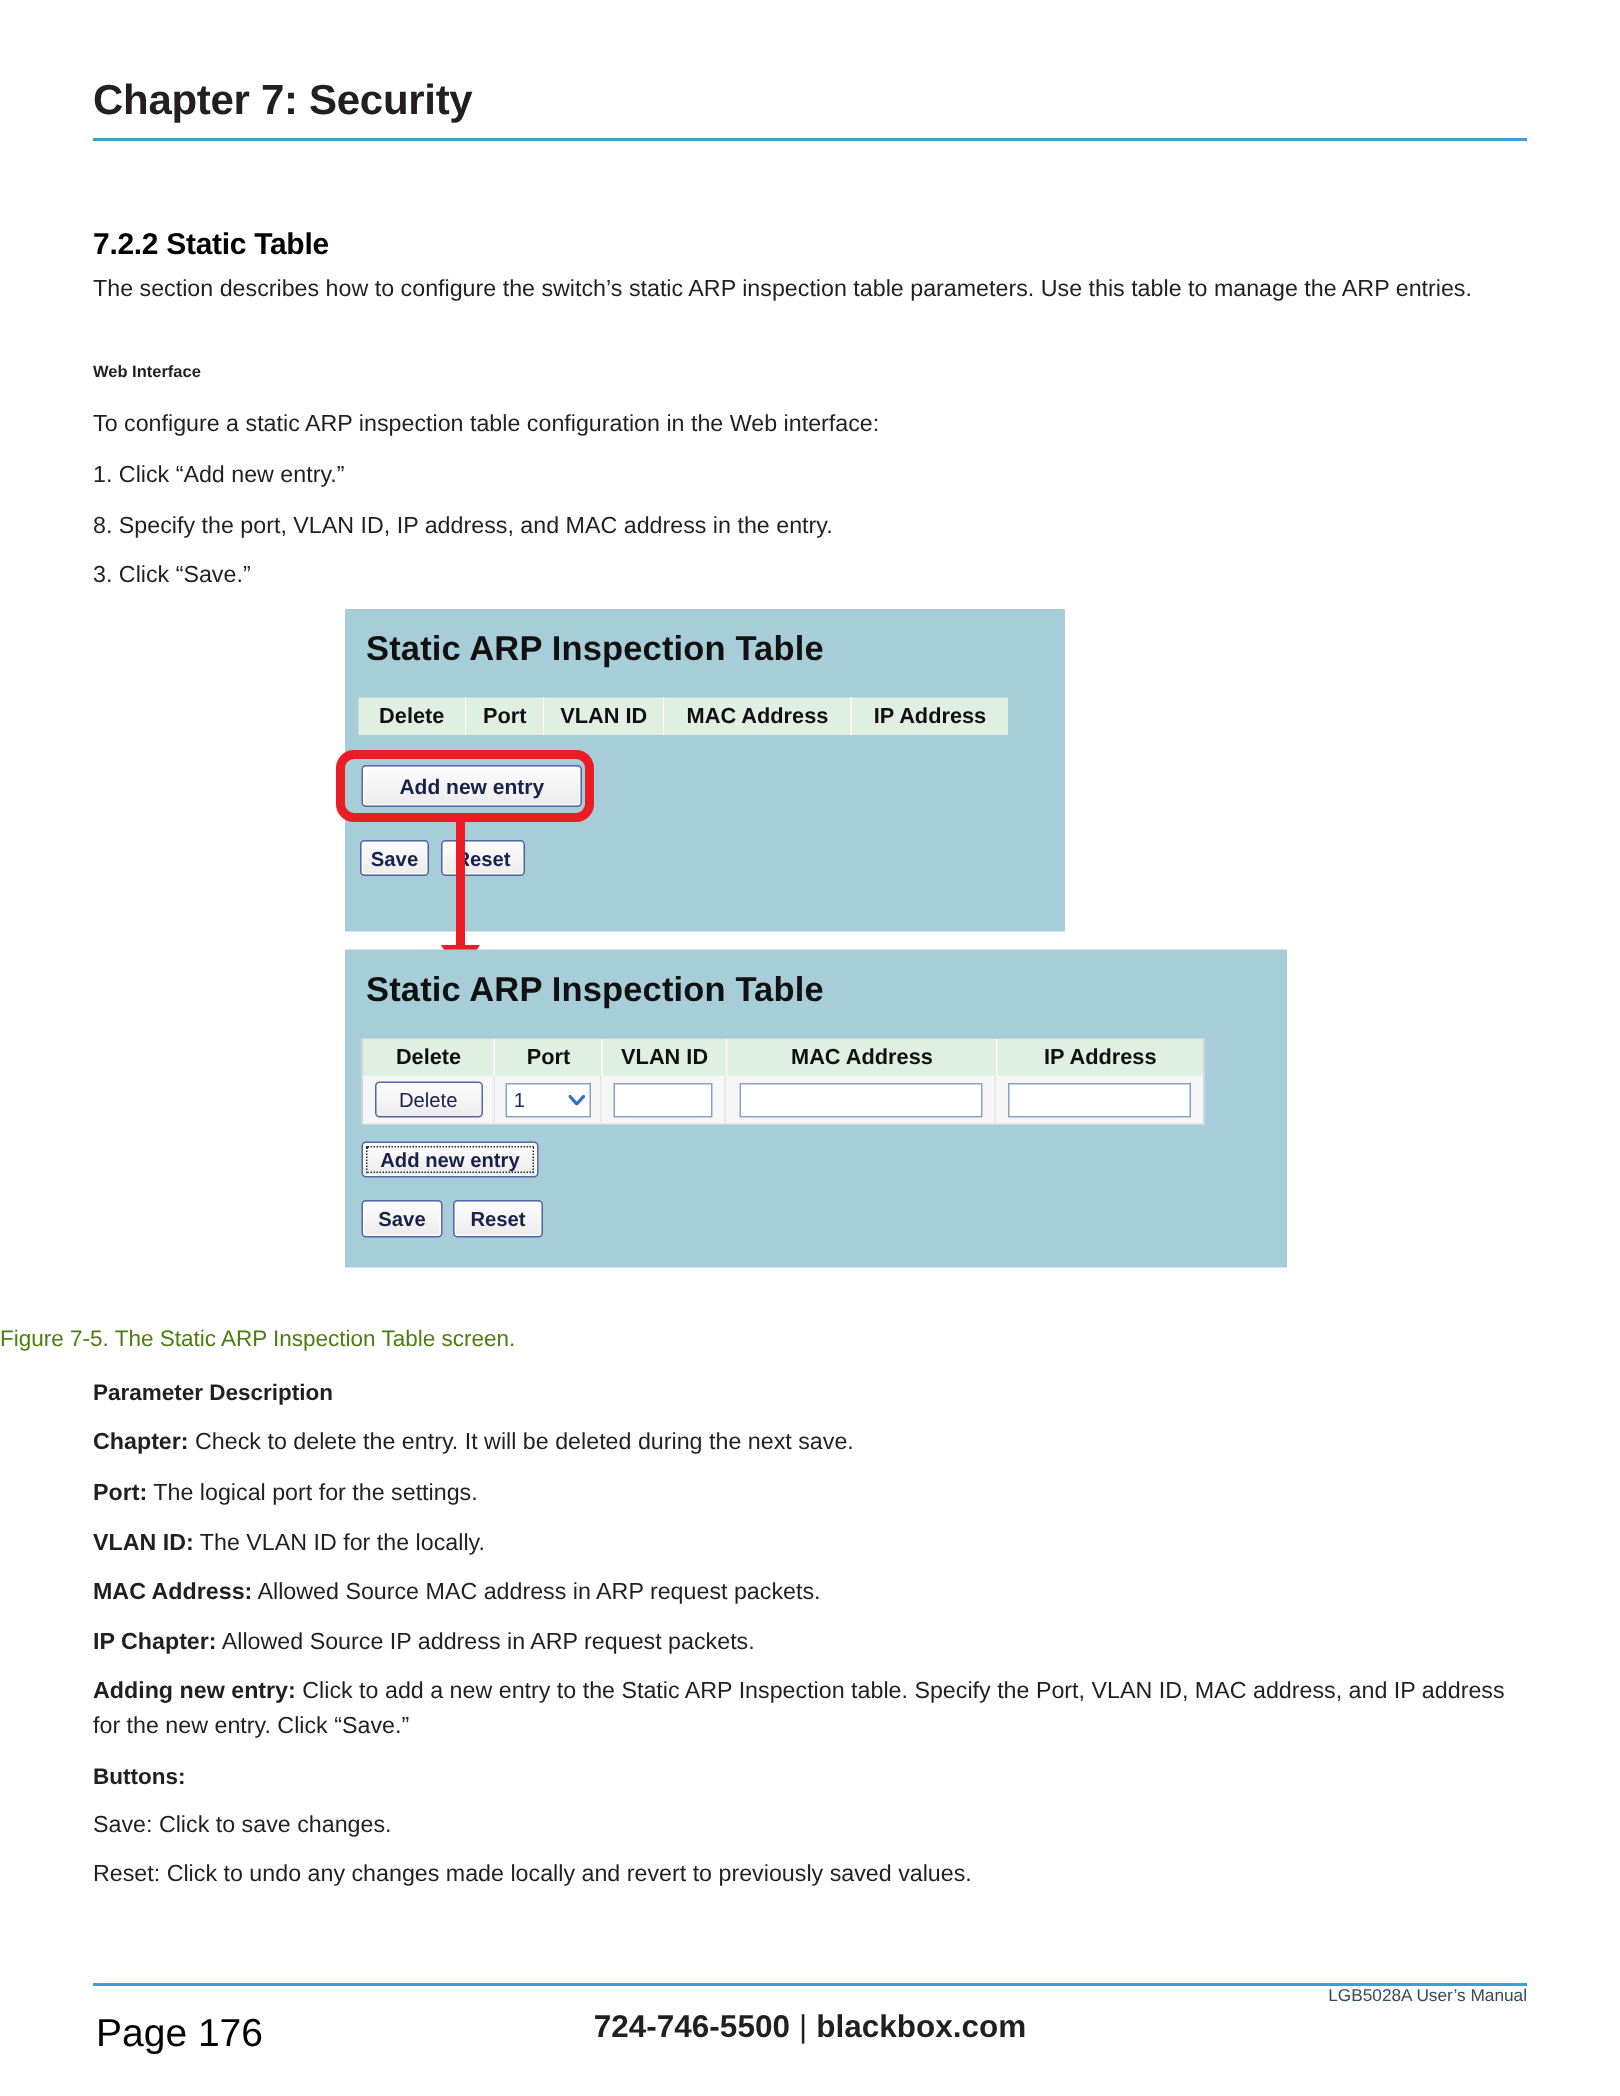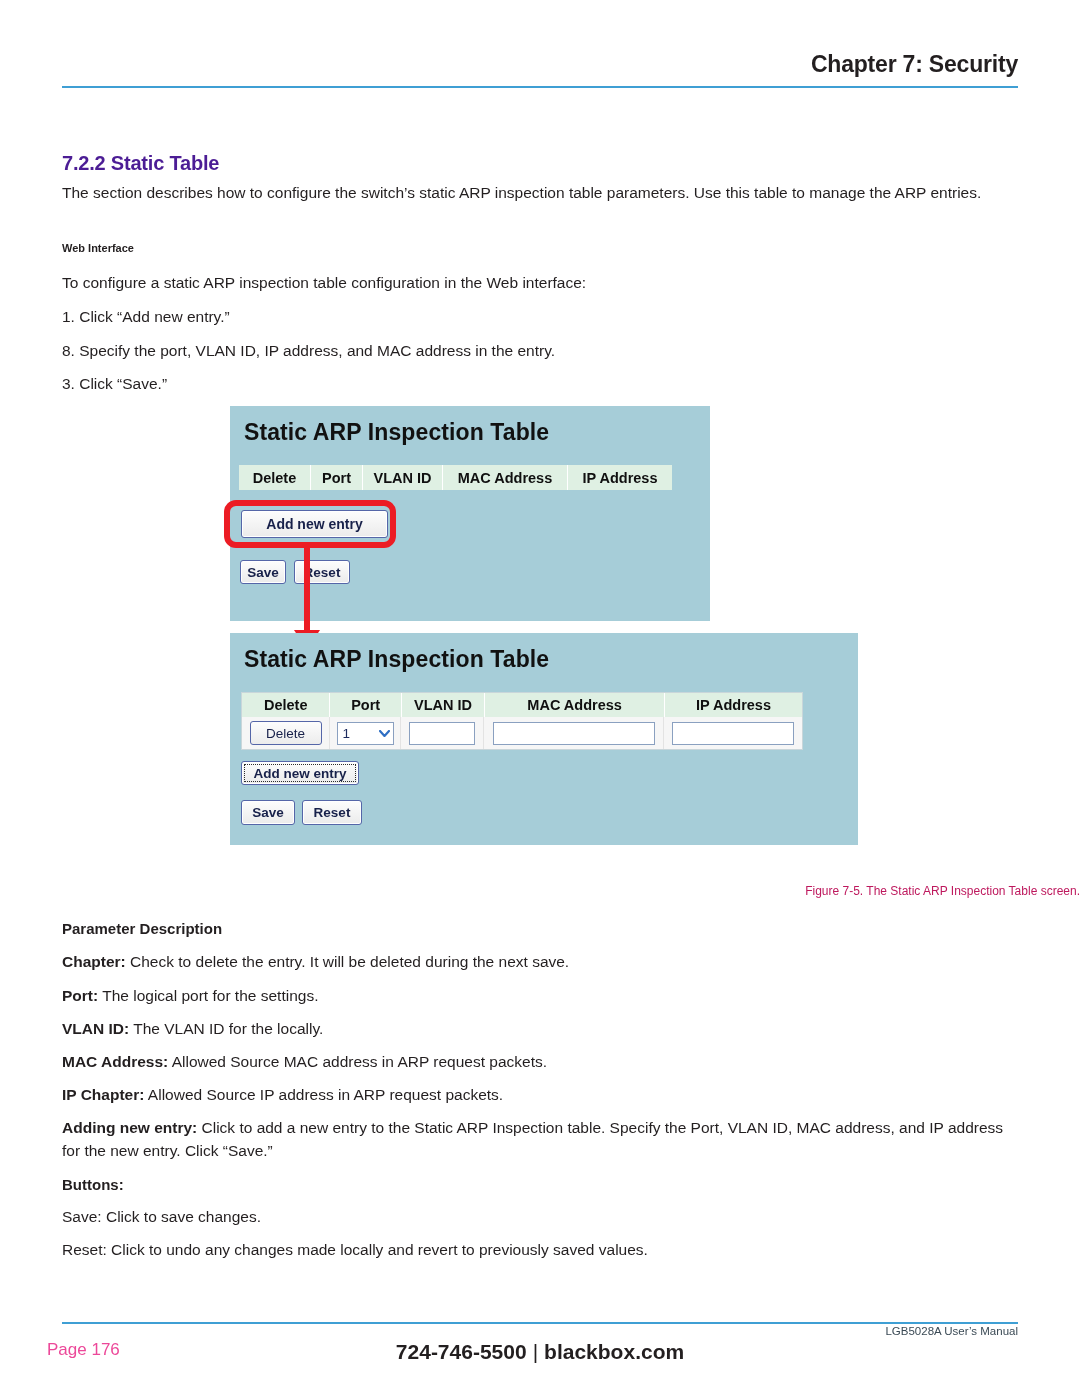--- a/index.html
+++ b/index.html
@@ -17,42 +17,41 @@
   }
 
   
   .chapter-header {
     position: absolute;
     left: 62px;
     top: 52px;
     width: 956px;
   }
   .chapter-title {
-    font-size: 23px;
+    font-size: 28px;
     font-weight: bold;
     letter-spacing: -0.2px;
     color: #231f20;
     line-height: 1.1;
     margin: 0 0 9px 0;
-    text-align: right;
   }
   .header-rule {
     height: 2px;
     background: #3f9fd4;
     width: 100%;
   }
 
   
   .section-heading {
     position: absolute;
     left: 62px;
     top: 152px;
     font-size: 20px;
     font-weight: bold;
-    color: #4c1d95;
+    color: #000000;
     letter-spacing: -0.2px;
   }
 
   .body-block {
     position: absolute;
     left: 62px;
     width: 956px;
     font-size: 15.5px;
     line-height: 1.47;
     color: #231f20;
@@ -279,23 +278,23 @@
   }
   .p2-save  { left: 241px; top: 800px; width: 54px; height: 25px; font-size: 13.5px; }
   .p2-reset { left: 302px; top: 800px; width: 60px; height: 25px; font-size: 13.5px; }
 
   
   .caption {
     position: absolute;
     left: 0;
     top: 884px;
     width: 1080px;
-    text-align: right;
-    font-size: 12px;
-    color: #be185d;
+    text-align: left;
+    font-size: 15px;
+    color: #4d7c0f;
   }
 
   
   .lbl-param { top: 918px; font-weight: bold; font-size: 15px; }
   .pd-1 { top: 951px; }
   .pd-2 { top: 985px; }
   .pd-3 { top: 1018px; }
   .pd-4 { top: 1051px; }
   .pd-5 { top: 1084px; }
   .pd-6 { top: 1117px; }
@@ -308,24 +307,24 @@
   .footer-rule {
     position: absolute;
     left: 62px;
     top: 1322px;
     width: 956px;
     height: 2px;
     background: #3f9fd4;
   }
   .footer-page {
     position: absolute;
-    left: 47px;
+    left: 64px;
     top: 1340px;
-    font-size: 17px;
-    color: #ec4899;
+    font-size: 26px;
+    color: #000000;
   }
   .footer-center {
     position: absolute;
     left: 0;
     top: 1340px;
     width: 1080px;
     text-align: center;
     font-size: 21px;
     font-weight: bold;
     color: #231f20;

